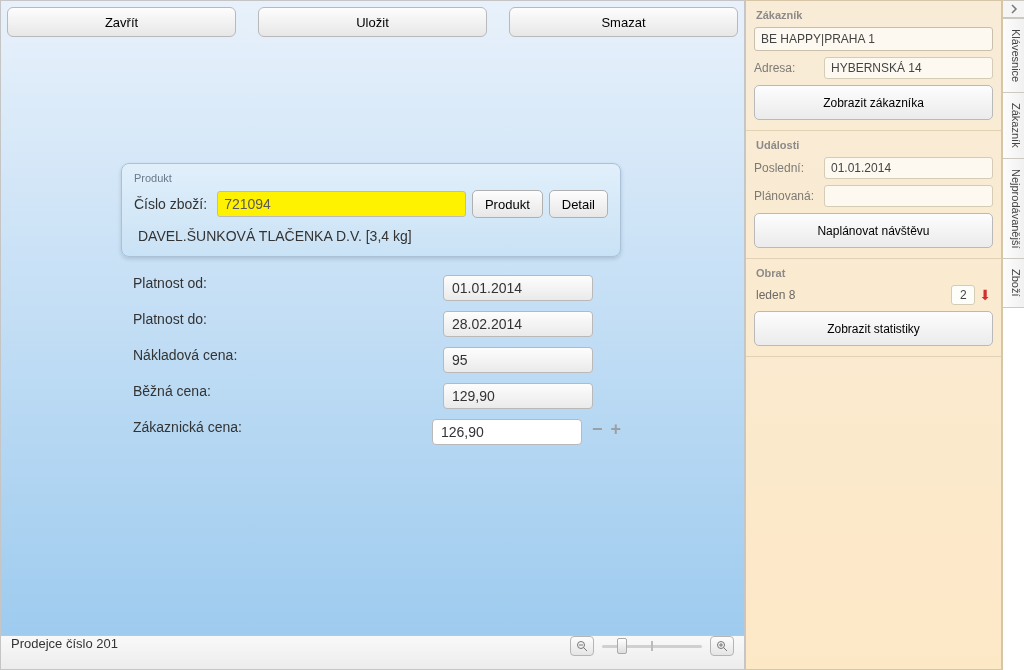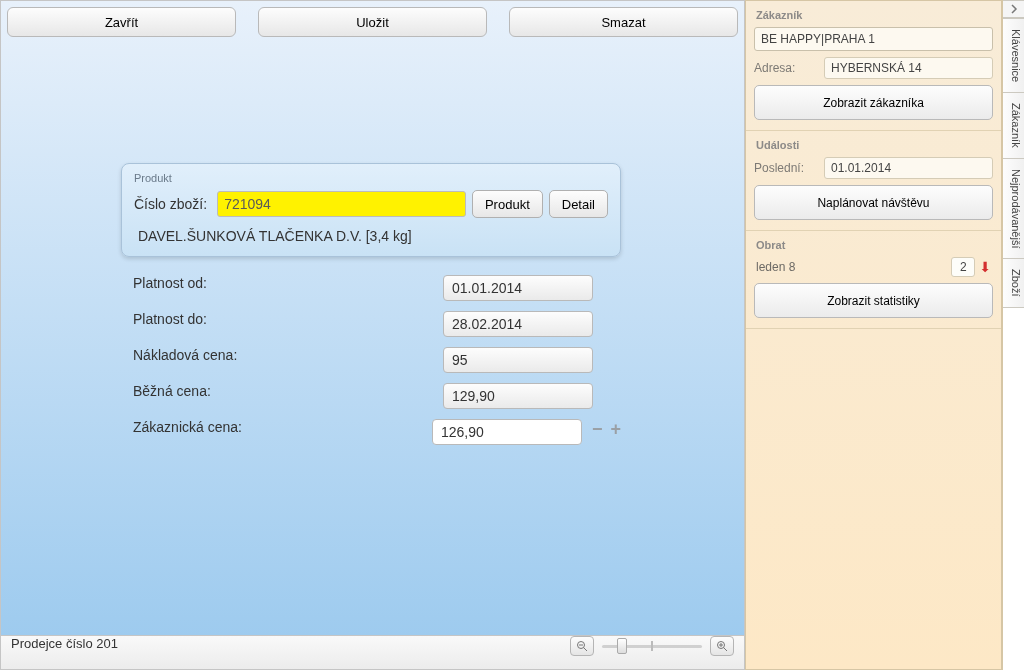--- a/index.html
+++ b/index.html
@@ -149,20 +149,24 @@
         </div>
         <button class="side-btn">Zobrazit zákazníka</button>
       </div>
 
       <div class="side-section">
         <div class="sec-title">Události</div>
         <div class="side-row">
           <span class="slabel">Poslední:</span>
           <input class="sval" value="01.01.2014" style="">
         </div>
+        <div class="side-row">
+          <span class="slabel">Plánovaná:</span>
+          <input class="sval" value="" style="">
+        </div>
         <button class="side-btn">Naplánovat návštěvu</button>
       </div>
 
       <div class="side-section">
         <div class="sec-title">Obrat</div>
         <div class="obrat-row">
           <span class="label">leden 8</span>
           <span class="val">2</span>
           <span class="arrow-down">⬇</span>
         </div>

